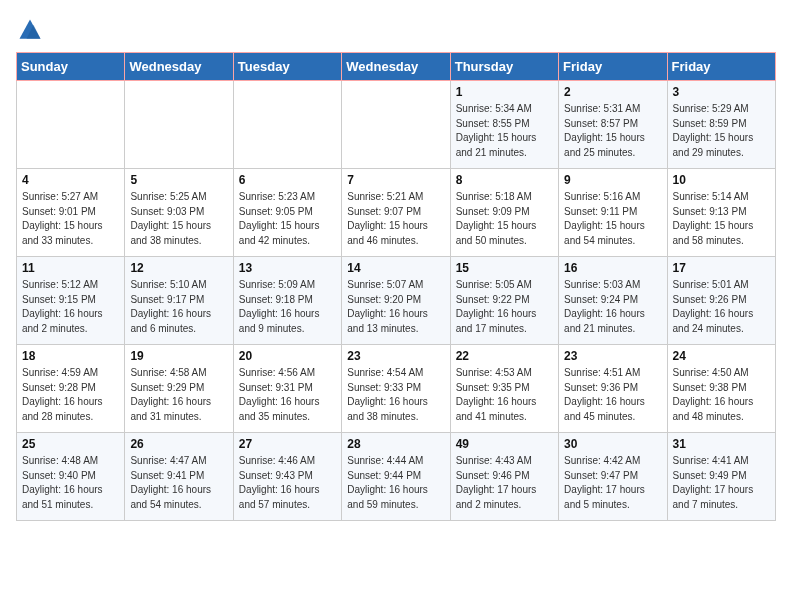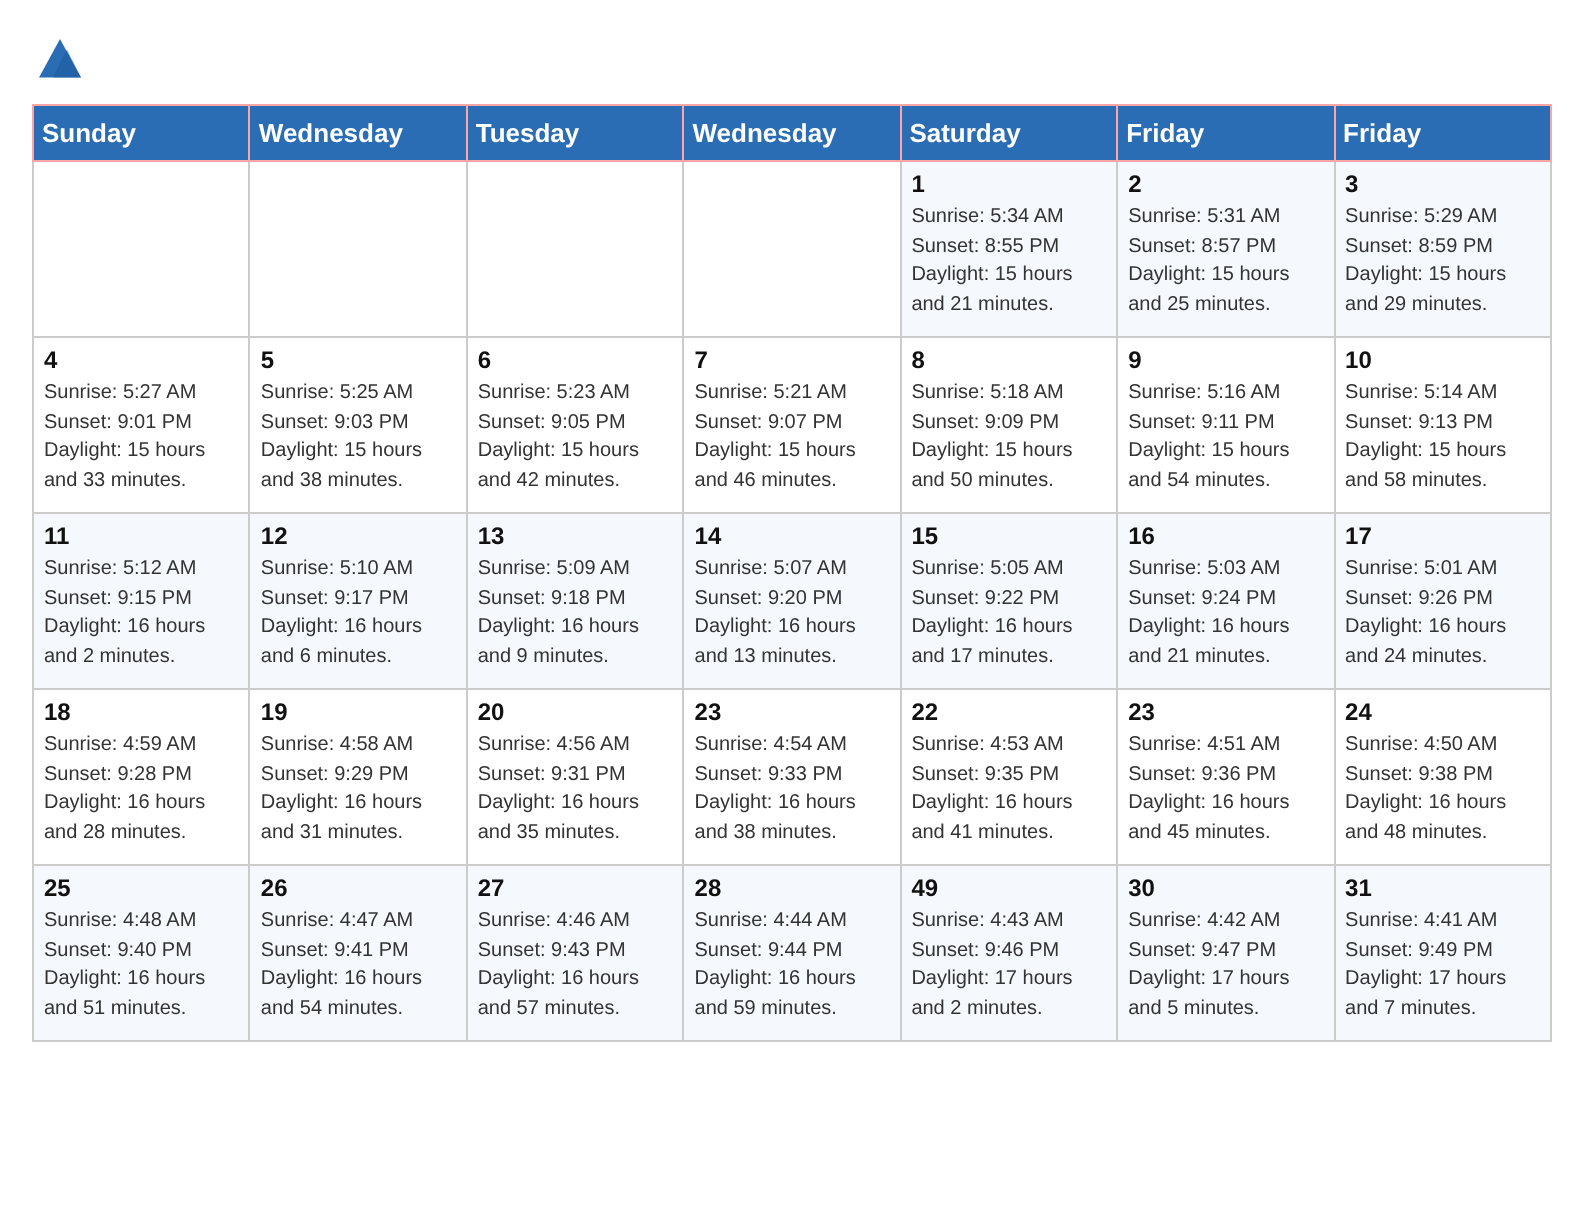--- a/index.html
+++ b/index.html
@@ -104,21 +104,21 @@
   </div>
 </div>
 
 <table>
   <thead>
     <tr id="weekday-row">
         <th>Sunday</th>
         <th>Wednesday</th>
         <th>Tuesday</th>
         <th>Wednesday</th>
-        <th>Saturday</th>
+        <th>Thursday</th>
         <th>Friday</th>
         <th>Friday</th>
       </tr>
   </thead>
   <tbody id="calendar-body">
       <tr>
         <td class="empty-cell"></td>
         <td class="empty-cell"></td>
         <td class="empty-cell"></td>
         <td class="empty-cell"></td>

